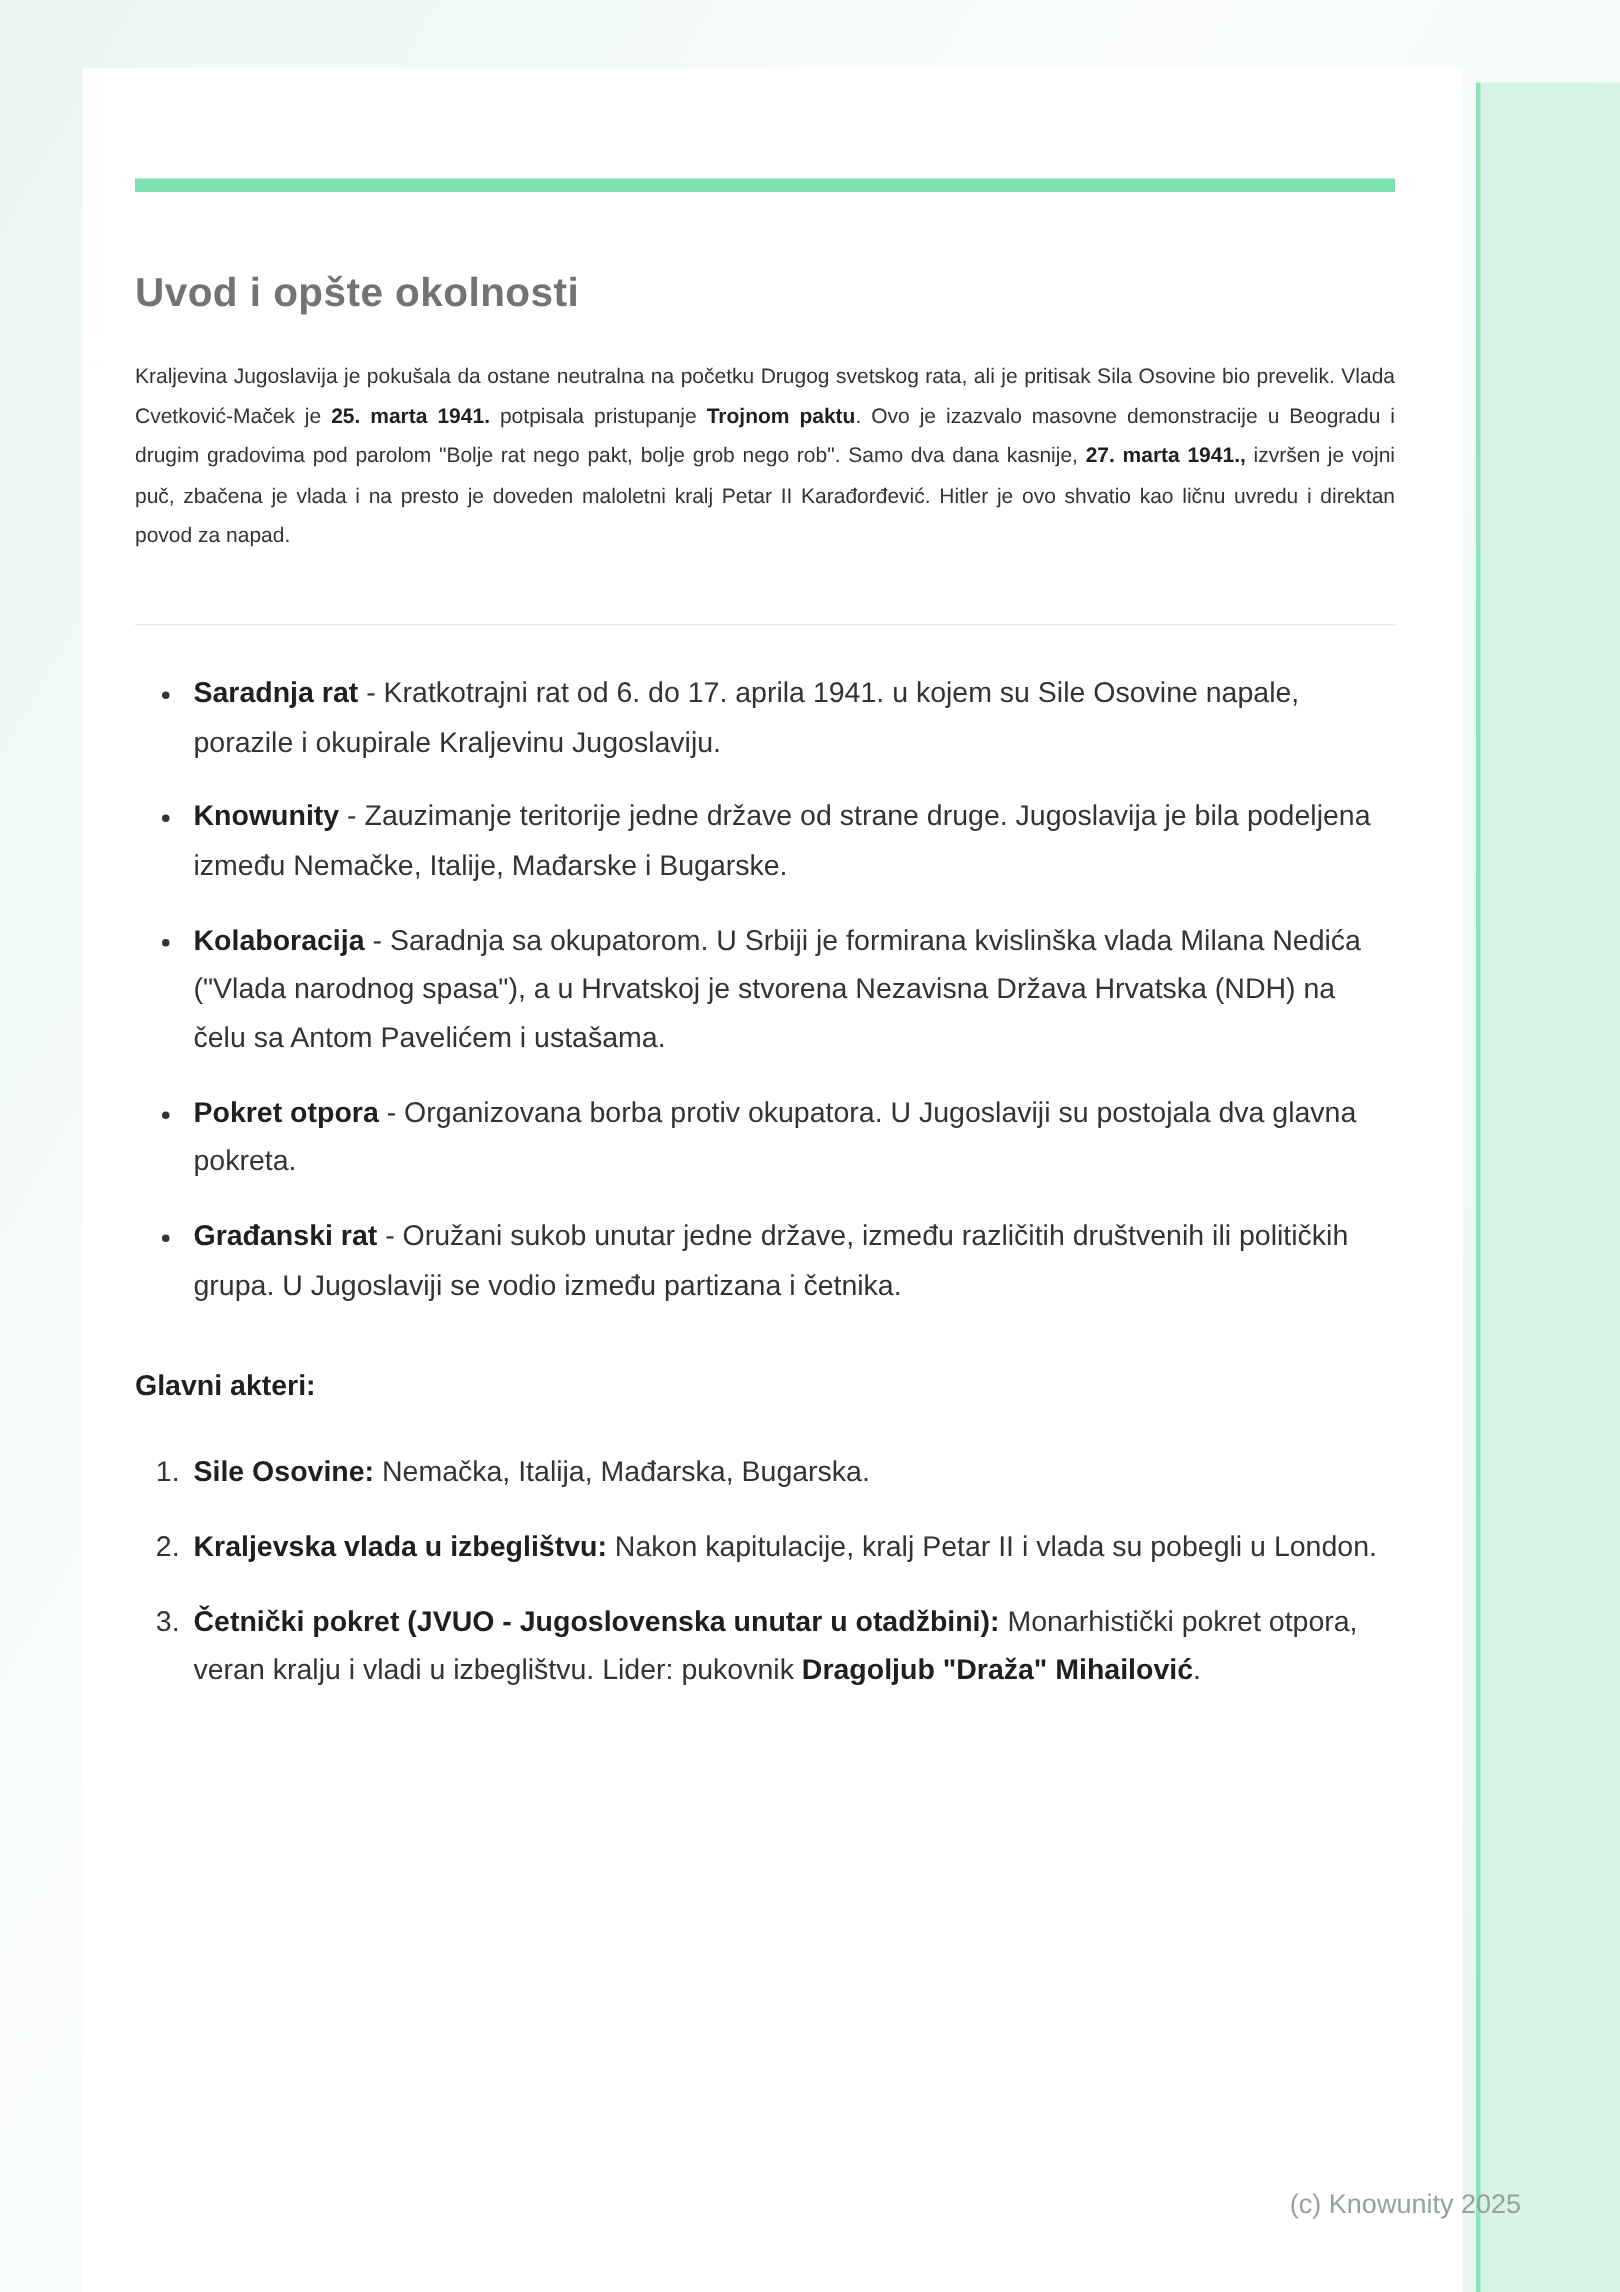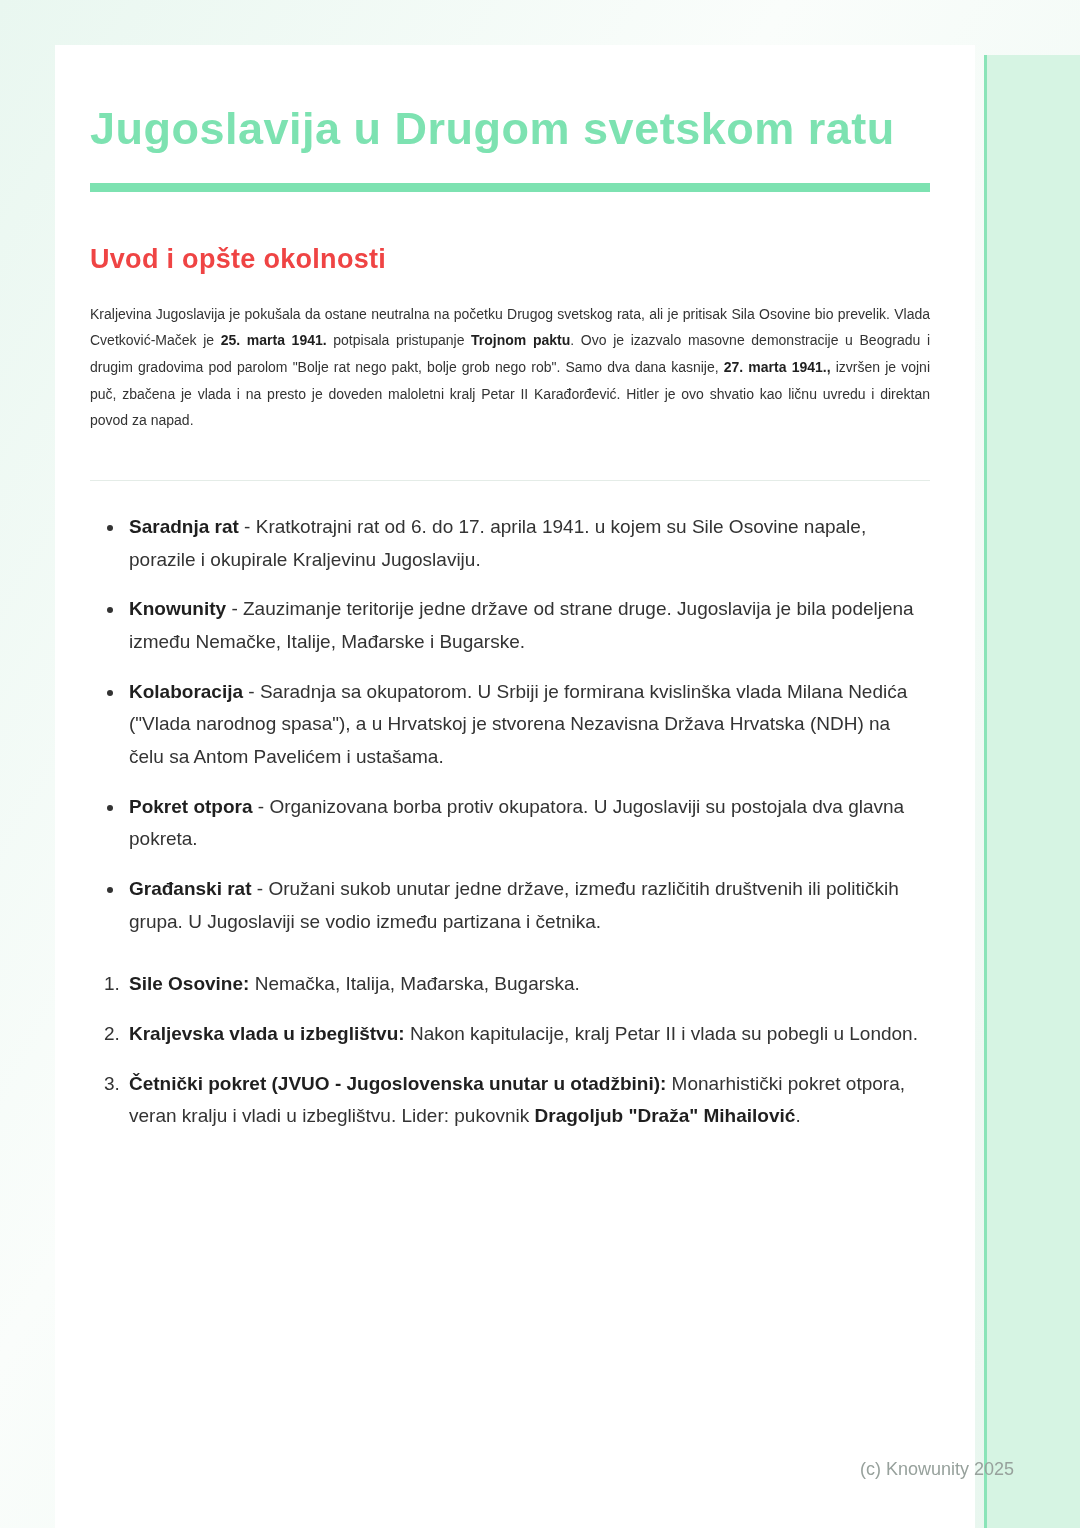--- a/index.html
+++ b/index.html
@@ -30,21 +30,21 @@
     font-weight: 700;
     line-height: 1.42;
     letter-spacing: 0.5px;
   }
   .title-rule {
     height: 9px;
     background: #7de2b1;
     margin-top: 22px;
   }
   h2.section-heading {
-    color: #ef4444;
+    color: #737373;
     font-size: 27px;
     font-weight: 700;
     letter-spacing: 0.3px;
   }
   h2.intro-heading { margin-top: 52px; }
   h2.concepts-heading { margin-top: 48px; }
   p.intro-paragraph {
     margin-top: 26px;
     font-size: 14px;
     line-height: 1.9;
@@ -94,36 +94,36 @@
     color: #97a19c;
     z-index: 5;
   }
 </style>
 </head>
 <body>
 
 <div class="green-strip"></div>
 
 <div class="card">
-  <h1 class="doc-title">Jugoslavija u Drugom svetskom ratu</h1>
   <div class="title-rule"></div>
 
   <h2 class="section-heading intro-heading">Uvod i opšte okolnosti</h2>
   <p class="intro-paragraph"><span>Kraljevina Jugoslavija je pokušala da ostane neutralna na početku Drugog svetskog rata, ali je pritisak Sila Osovine bio prevelik. Vlada Cvetković-Maček je </span><span class="b">25. marta 1941.</span><span> potpisala pristupanje </span><span class="b">Trojnom paktu</span><span>. Ovo je izazvalo masovne demonstracije u Beogradu i drugim gradovima pod parolom "Bolje rat nego pakt, bolje grob nego rob". Samo dva dana kasnije, </span><span class="b">27. marta 1941.,</span><span> izvršen je vojni puč, zbačena je vlada i na presto je doveden maloletni kralj Petar II Karađorđević. Hitler je ovo shvatio kao ličnu uvredu i direktan povod za napad.</span></p>
 
   <hr class="divider">
 
   <ul class="concepts-list">
       <li><span class="b">Saradnja rat</span><span> - Kratkotrajni rat od 6. do 17. aprila 1941. u kojem su Sile Osovine napale, porazile i okupirale Kraljevinu Jugoslaviju.</span></li>
       <li><span class="b">Knowunity</span><span> - Zauzimanje teritorije jedne države od strane druge. Jugoslavija je bila podeljena između Nemačke, Italije, Mađarske i Bugarske.</span></li>
       <li><span class="b">Kolaboracija</span><span> - Saradnja sa okupatorom. U Srbiji je formirana kvislinška vlada Milana Nedića ("Vlada narodnog spasa"), a u Hrvatskoj je stvorena Nezavisna Država Hrvatska (NDH) na čelu sa Antom Pavelićem i ustašama.</span></li>
       <li><span class="b">Pokret otpora</span><span> - Organizovana borba protiv okupatora. U Jugoslaviji su postojala dva glavna pokreta.</span></li>
       <li><span class="b">Građanski rat</span><span> - Oružani sukob unutar jedne države, između različitih društvenih ili političkih grupa. U Jugoslaviji se vodio između partizana i četnika.</span></li>
     </ul>
 
+  <p class="actors-label">Glavni akteri:</p>
   <ol class="actors-list">
       <li><span class="b">Sile Osovine:</span><span> Nemačka, Italija, Mađarska, Bugarska.</span></li>
       <li><span class="b">Kraljevska vlada u izbeglištvu:</span><span> Nakon kapitulacije, kralj Petar II i vlada su pobegli u London.</span></li>
       <li><span class="b">Četnički pokret (JVUO - Jugoslovenska unutar u otadžbini):</span><span> Monarhistički pokret otpora, veran kralju i vladi u izbeglištvu. Lider: pukovnik </span><span class="b">Dragoljub "Draža" Mihailović</span><span>.</span></li>
     </ol>
 </div>
 
 <div class="footer-note">(c) Knowunity 2025</div>
 
 </body></html>

